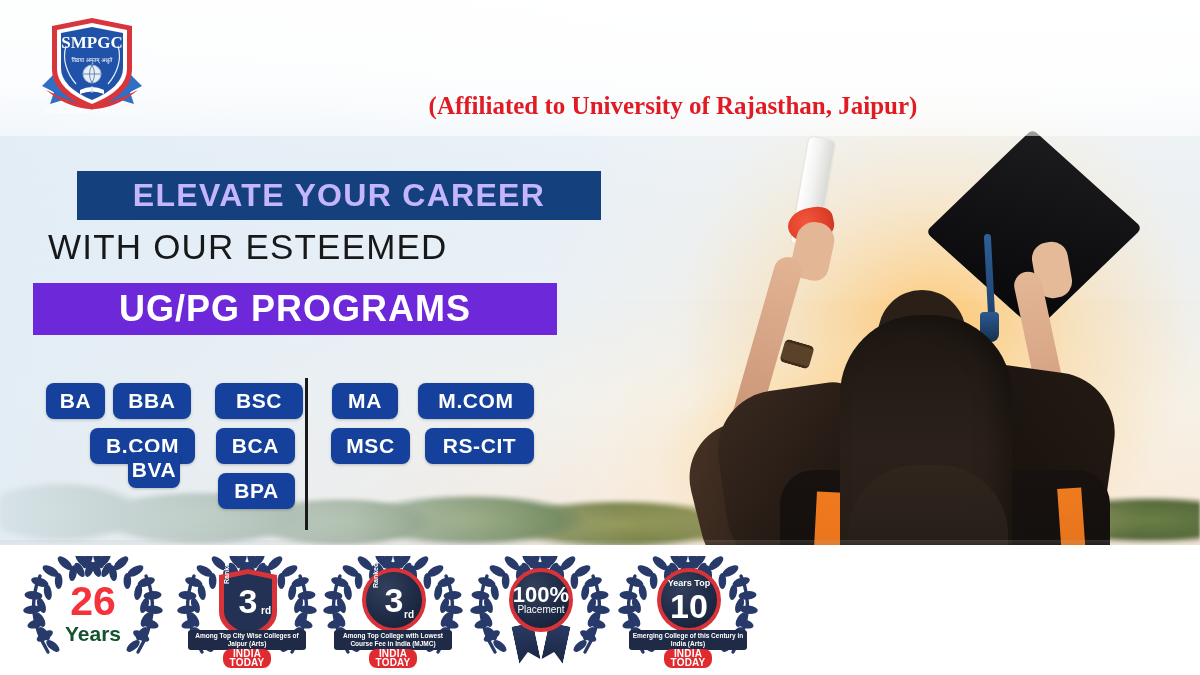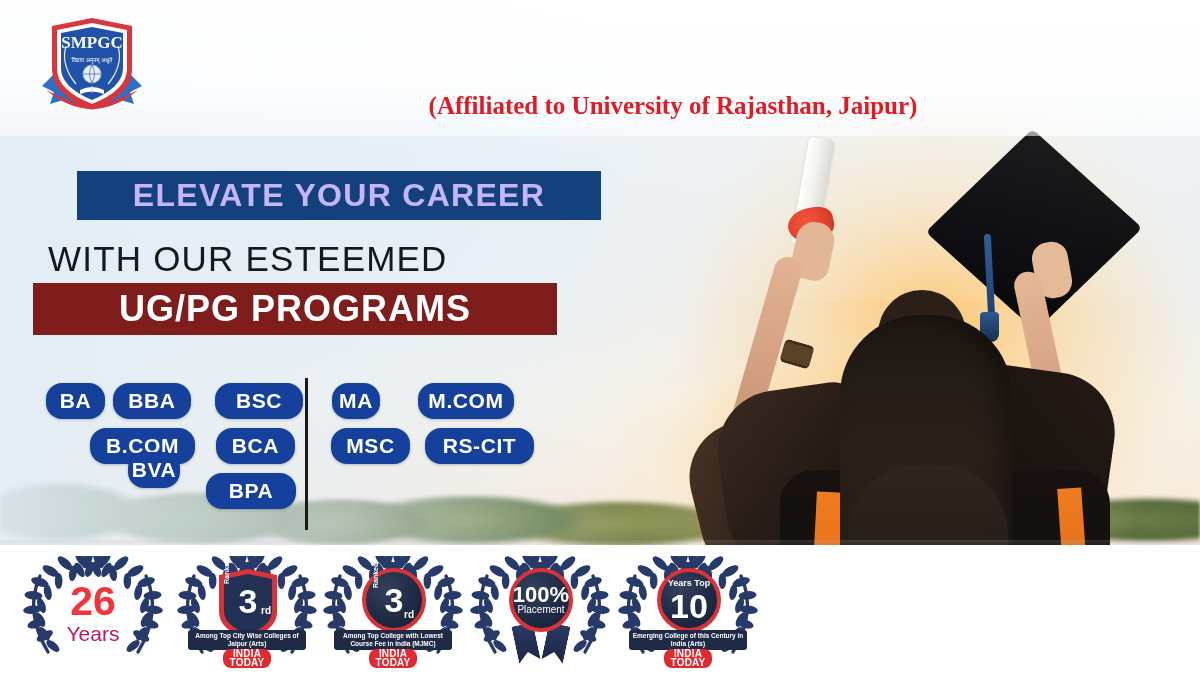--- a/index.html
+++ b/index.html
@@ -206,36 +206,36 @@
   }
 
   
   .headline-1 {
     position: absolute; left: 33px; top: 171px; width: 524px; height: 49px;
     background: #15407e;
     display: flex; align-items: center; justify-content: center;
     color: #c4b5fd; font-weight: bold; font-size: 32px; letter-spacing: 1.3px; margin-left: 44px;
   }
   .headline-2 {
-    position: absolute; left: 48px; top: 237px; width: 500px; height: 44px;
+    position: absolute; left: 48px; top: 225px; width: 500px; height: 44px;
     display: flex; align-items: center; justify-content: flex-start;
     color: #17181a; font-weight: 400; font-size: 35px; letter-spacing: 1.2px;
   }
   .headline-3 {
     position: absolute; left: 33px; top: 283px; width: 524px; height: 52px;
-    background: #7f1d1d;
+    background: #6d28d9;
     display: flex; align-items: center; justify-content: center;
     color: #ffffff; font-weight: bold; font-size: 36px; letter-spacing: 1px;
   }
 
   
   .pill {
     position: absolute; height: 36px;
     background: #15409b;
-    border-radius: 16px;
+    border-radius: 8px;
     display: flex; align-items: center; justify-content: center;
     color: #ffffff; font-weight: bold; font-size: 21px; letter-spacing: 0.6px;
     box-shadow: 0 1px 3px rgba(0,0,0,0.22);
   }
   .divider {
     position: absolute; left: 305px; top: 378px; width: 3px; height: 152px;
     background: #1a1a1a;
   }
 
   
@@ -250,21 +250,21 @@
   .badge { position: absolute; top: 556px; width: 150px; height: 112px; }
 
   .wreath { position: absolute; left: 0; top: 0; width: 150px; height: 108px; }
 
   .badge-years-num {
     position: absolute; left: 38px; top: 24px; width: 74px; text-align: center;
     color: #f5333b; font-weight: bold; font-size: 41px; line-height: 42px;
   }
   .badge-years-label {
     position: absolute; left: 38px; top: 66px; width: 74px; text-align: center;
-    color: #be185d; font-weight: normal; font-size: 21px;
+    color: #14532d; font-weight: bold; font-size: 21px;
   }
 
   .seal-shield {
     position: absolute; left: 45px; top: 12px; width: 62px; height: 72px;
   }
   .seal-circle {
     position: absolute; left: 44px; top: 12px; width: 64px; height: 64px;
     border-radius: 50%;
     background: radial-gradient(circle at 35% 28%, #33405c 0%, #1f2b46 55%, #141c30 100%);
     border: 4px solid #d9333a;
@@ -385,26 +385,26 @@
   <div class="headline-2">WITH OUR ESTEEMED</div>
   <div class="headline-3">UG/PG PROGRAMS</div>
 
   <div id="ug-pills">
       <div class="pill" style="left: 46px; top: 383px; width: 59px;">BA</div>
       <div class="pill" style="left: 113px; top: 383px; width: 78px;">BBA</div>
       <div class="pill" style="left: 215px; top: 383px; width: 88px;">BSC</div>
       <div class="pill" style="left: 90px; top: 428px; width: 105px;">B.COM</div>
       <div class="pill" style="left: 216px; top: 428px; width: 79px;">BCA</div>
       <div class="pill" style="left: 128px; top: 452px; width: 52px;">BVA</div>
-      <div class="pill" style="left: 206px; top: 473px; width: 90px;">BPA</div>
+      <div class="pill" style="left: 218px; top: 473px; width: 77px;">BPA</div>
     </div>
   <div class="divider"></div>
   <div id="pg-pills">
-      <div class="pill" style="left: 332px; top: 383px; width: 48px;">MA</div>
-      <div class="pill" style="left: 418px; top: 383px; width: 96px;">M.COM</div>
+      <div class="pill" style="left: 332px; top: 383px; width: 66px;">MA</div>
+      <div class="pill" style="left: 418px; top: 383px; width: 116px;">M.COM</div>
       <div class="pill" style="left: 331px; top: 428px; width: 79px;">MSC</div>
       <div class="pill" style="left: 425px; top: 428px; width: 109px;">RS-CIT</div>
     </div>
 
   <div class="footer-band-edge"></div>
   <div class="footer-band"></div>
   <div id="badges">
       <div class="badge" style="left: 18px;">
         <div class="wreath"><svg viewBox="0 0 150 108" width="150" height="108">
     <path d="M22 20 Q6 56 30 96" stroke="#273a69" stroke-width="3.4" fill="none" stroke-linecap="round"></path>

